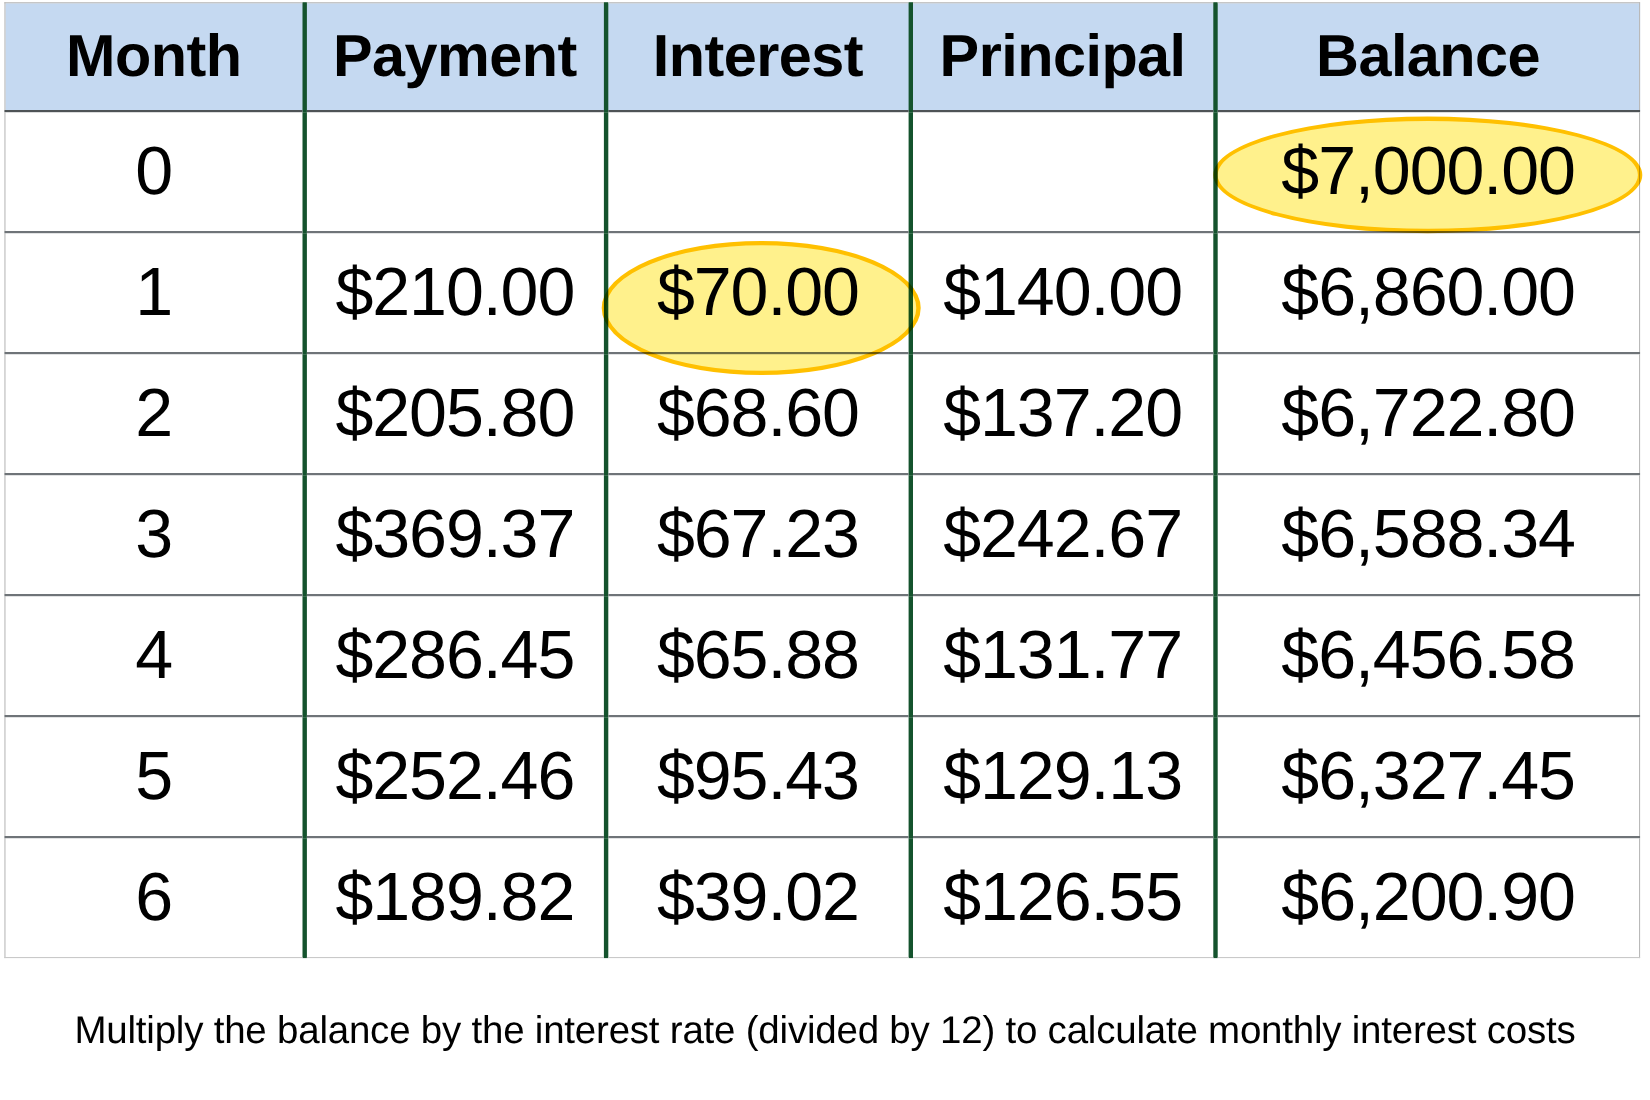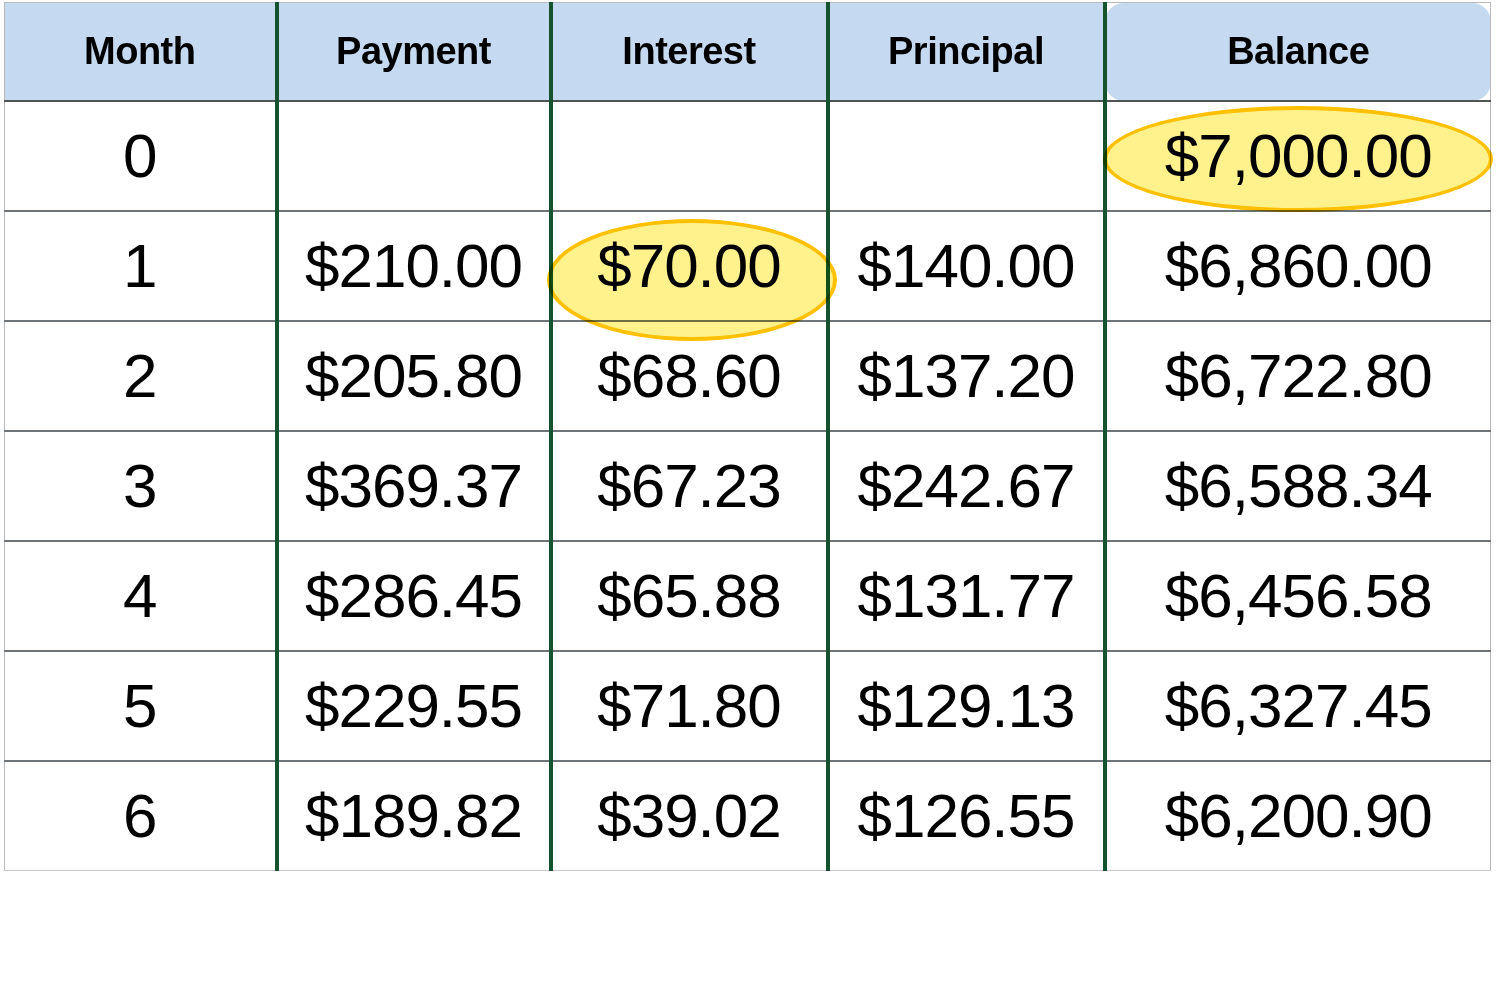--- a/index.html
+++ b/index.html
@@ -46,28 +46,28 @@
     margin: 0;
     text-align: center;
     vertical-align: middle;
     border-right: 1px solid #c9c9c9;
     border-left: 4px solid #14532d;
     box-sizing: border-box;
   }
   #amort-table th:first-child,
   #amort-table td:first-child { border-left: 1px solid #b9b9b9; }
   #amort-table th:last-child,
-  #amort-table td:last-child  { border-right: 1px solid #b9b9b9; border-radius: 19px; }
+  #amort-table td:last-child  { border-right: 1px solid #b9b9b9; }
 
   #amort-table thead th {
     height: 98px;
     background: #c5d9f1;
     color: #000000;
     font-weight: bold;
-    font-size: 38px;
+    font-size: 54px;
     line-height: 1;
     letter-spacing: -0.5px;
     border-top: 1px solid #b9b9b9;
     border-bottom: 2px solid #4e5356;
   }
 
   #amort-table tbody td {
     height: 110px;
     background: #ffffff;
     color: #000000;
@@ -178,33 +178,34 @@
       </tr>
       <tr>
         <td class="cell-month">4</td>
         <td>$286.45</td>
         <td>$65.88</td>
         <td>$131.77</td>
         <td>$6,456.58</td>
       </tr>
       <tr>
         <td class="cell-month">5</td>
-        <td>$229.55</td>
-        <td>$71.80</td>
+        <td>$252.46</td>
+        <td>$95.43</td>
         <td>$129.13</td>
         <td>$6,327.45</td>
       </tr>
       <tr>
         <td class="cell-month">6</td>
         <td>$189.82</td>
         <td>$39.02</td>
         <td>$126.55</td>
         <td>$6,200.90</td>
       </tr>
     </tbody>
   </table>
 
   <div id="ellipse-balance-0" class="highlight-ellipse"></div>
 
   <div id="ellipse-interest-1" class="highlight-ellipse"></div>
 
+  <div id="amort-caption">Multiply the balance by the interest rate (divided by 12) to calculate monthly interest costs</div>
 
 </div>
 
 </body></html>

